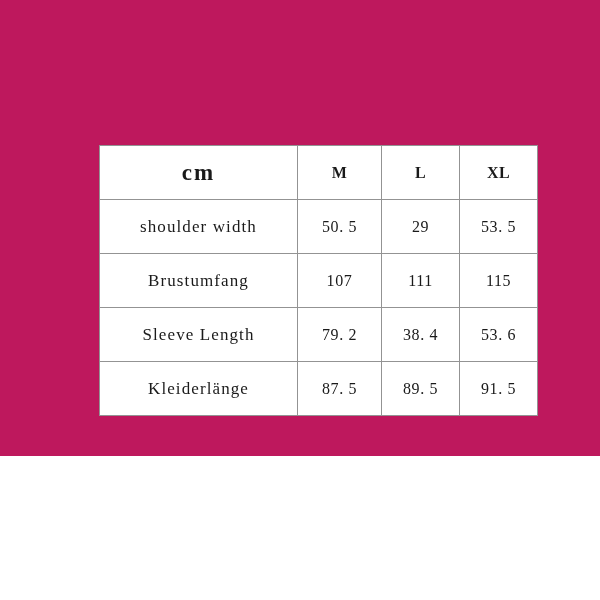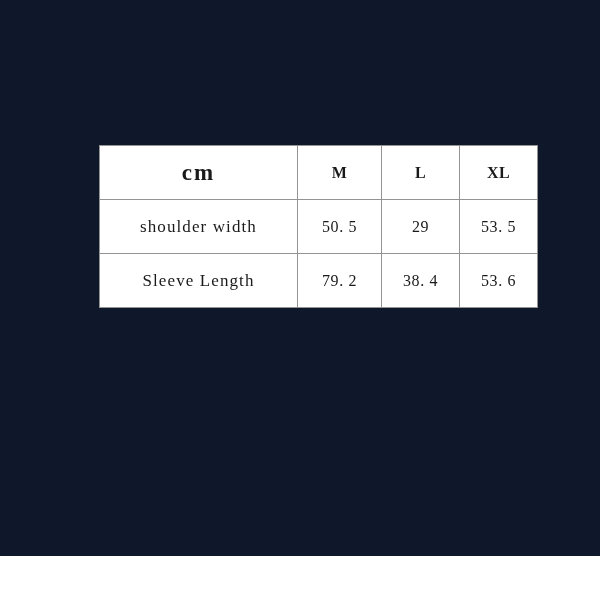--- a/index.html
+++ b/index.html
@@ -13,22 +13,22 @@
     font-family: "Liberation Serif", "DejaVu Serif", serif;
     overflow: hidden;
     position: relative;
   }
 
   .canvas {
     position: absolute;
     left: 0;
     top: 0;
     width: 600px;
-    height: 556px;
-    background: #0f172a;
+    height: 456px;
+    background: #be185d;
   }
 
   .size-table {
     position: absolute;
     left: 99px;
     top: 145px;
     width: 438px;
     border-collapse: collapse;
     table-layout: fixed;
     background: #ffffff;
@@ -98,24 +98,36 @@
         <td class="hdr-size">XL</td>
       </tr>
 
       <tr>
         <td class="row-label">shoulder width</td>
         <td class="cell-value">50. 5</td>
         <td class="cell-value">29</td>
         <td class="cell-value">53. 5</td>
       </tr>
 
+      <tr>
+        <td class="row-label">Brustumfang</td>
+        <td class="cell-value">107</td>
+        <td class="cell-value">111</td>
+        <td class="cell-value">115</td>
+      </tr>
 
       <tr>
         <td class="row-label">Sleeve Length</td>
         <td class="cell-value">79. 2</td>
         <td class="cell-value">38. 4</td>
         <td class="cell-value">53. 6</td>
       </tr>
 
+      <tr>
+        <td class="row-label">Kleiderlänge</td>
+        <td class="cell-value">87. 5</td>
+        <td class="cell-value">89. 5</td>
+        <td class="cell-value">91. 5</td>
+      </tr>
     </tbody>
   </table>
 
 </div>
 
 </body></html>

